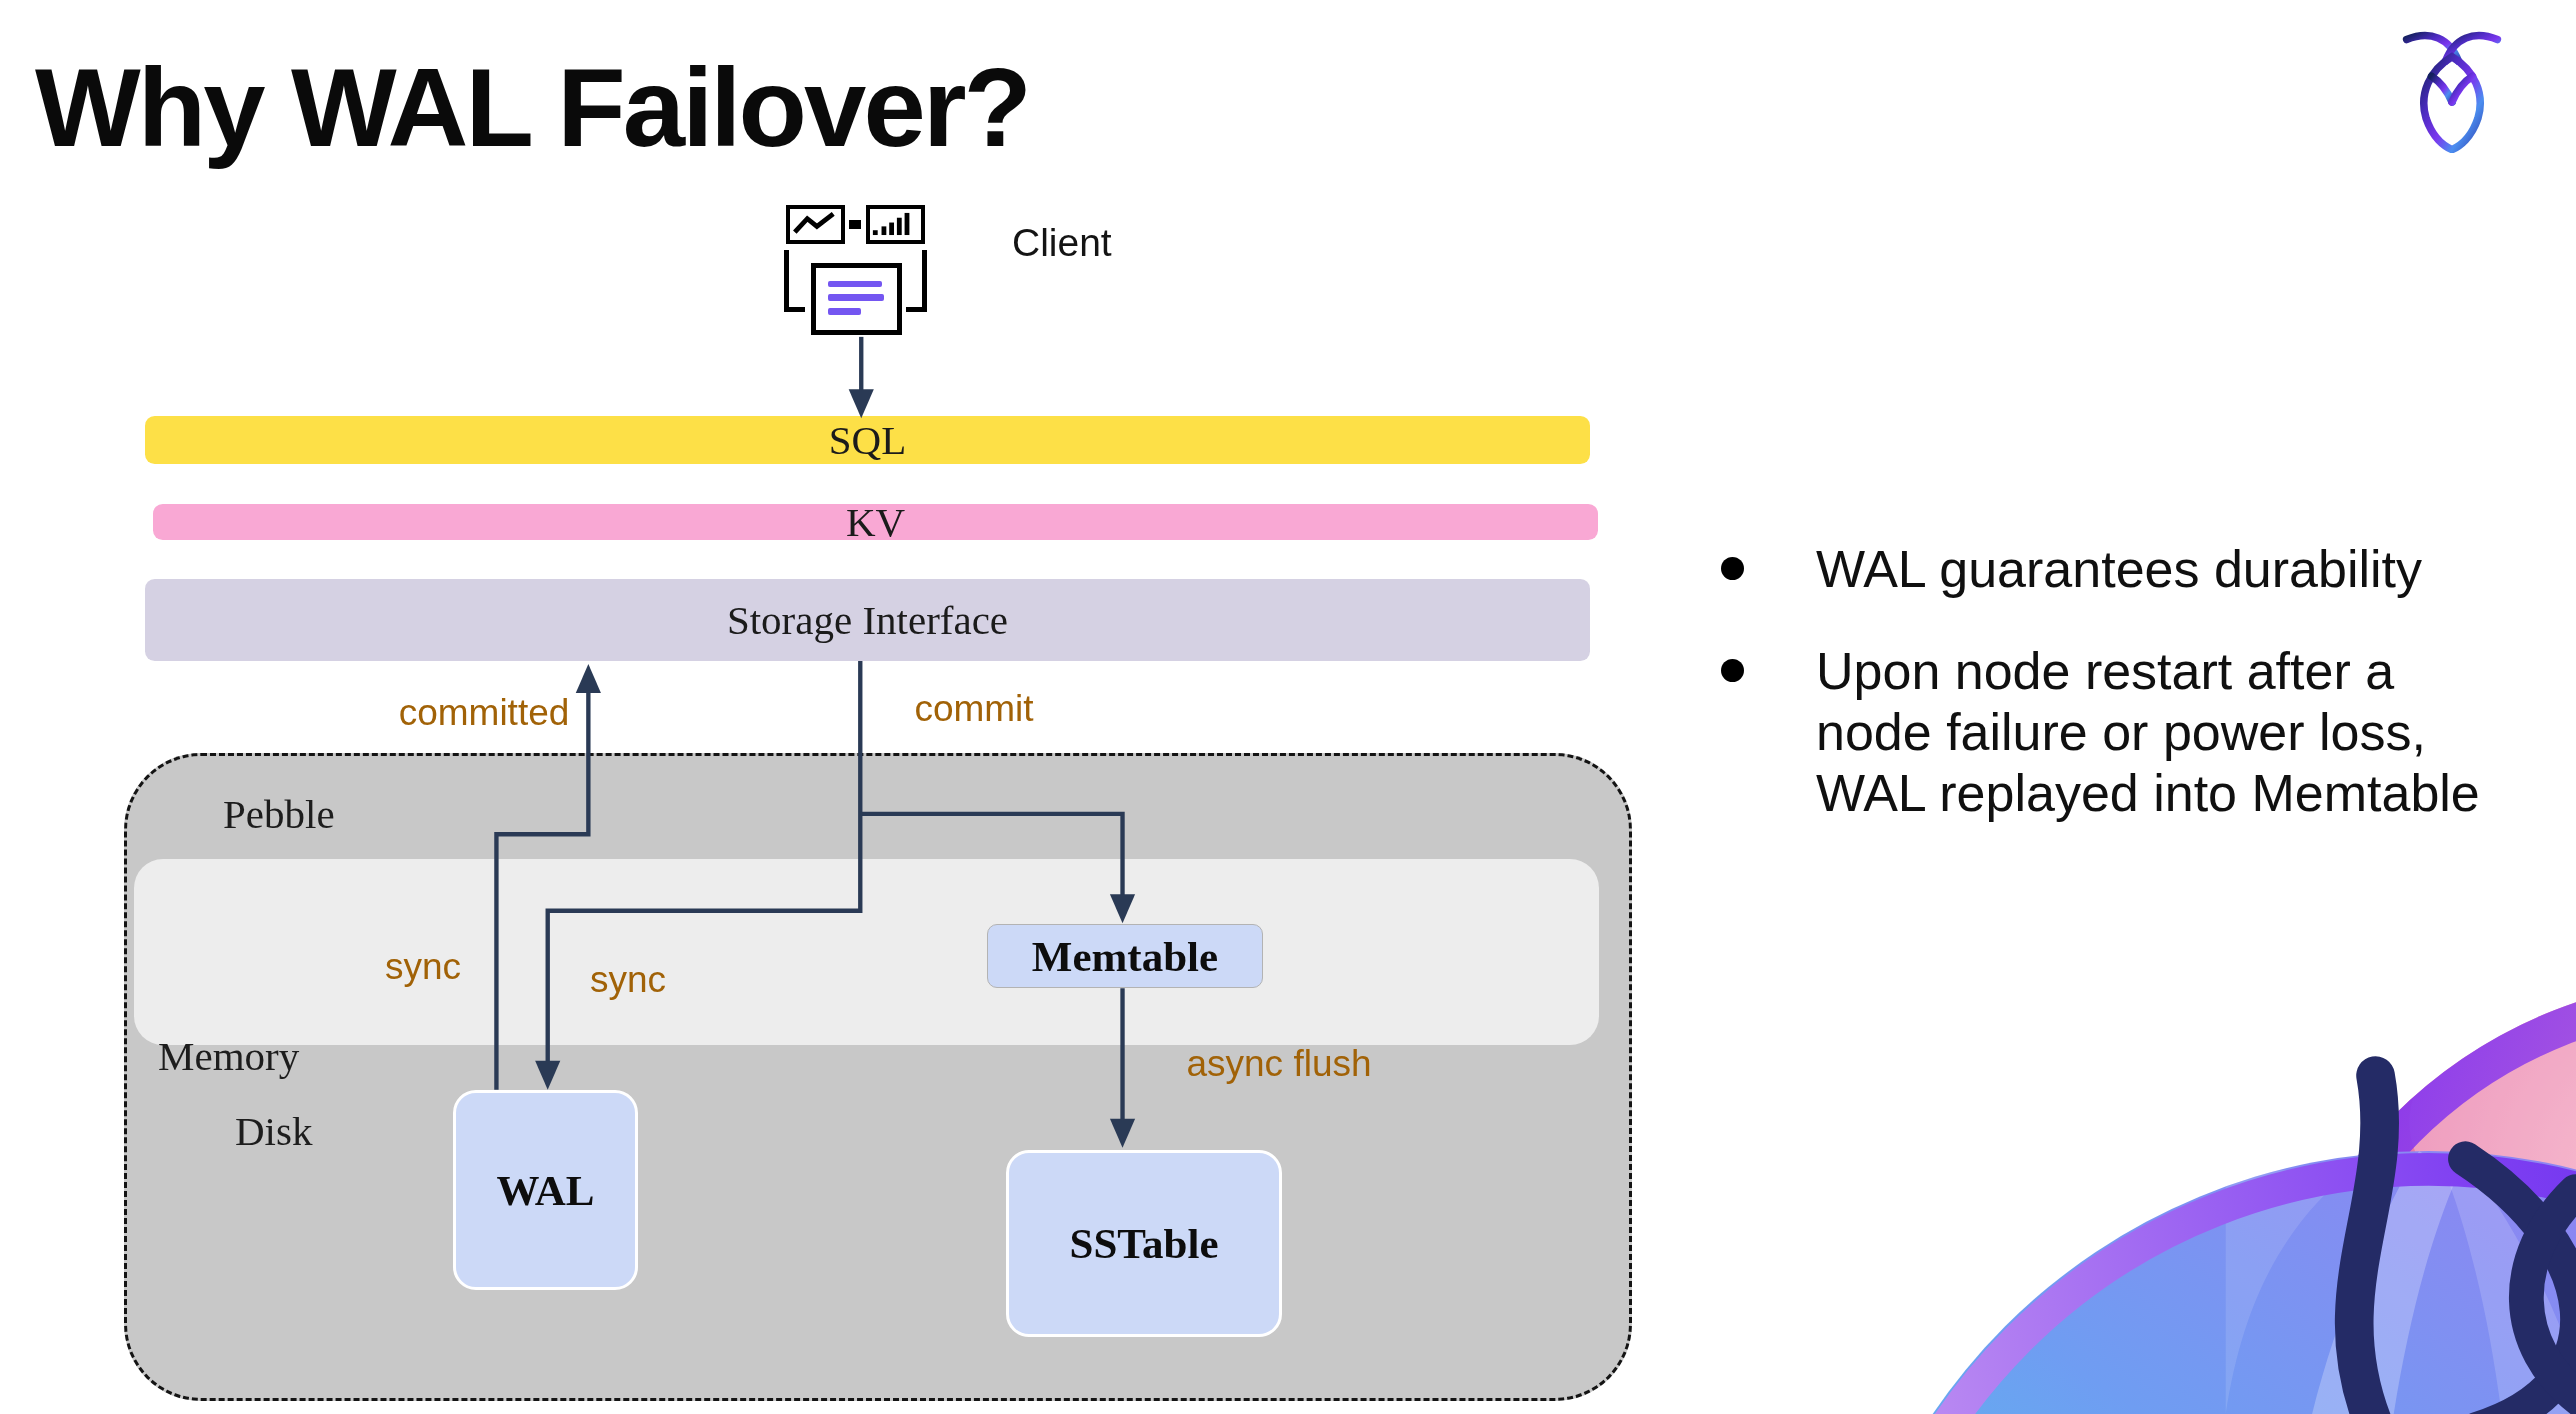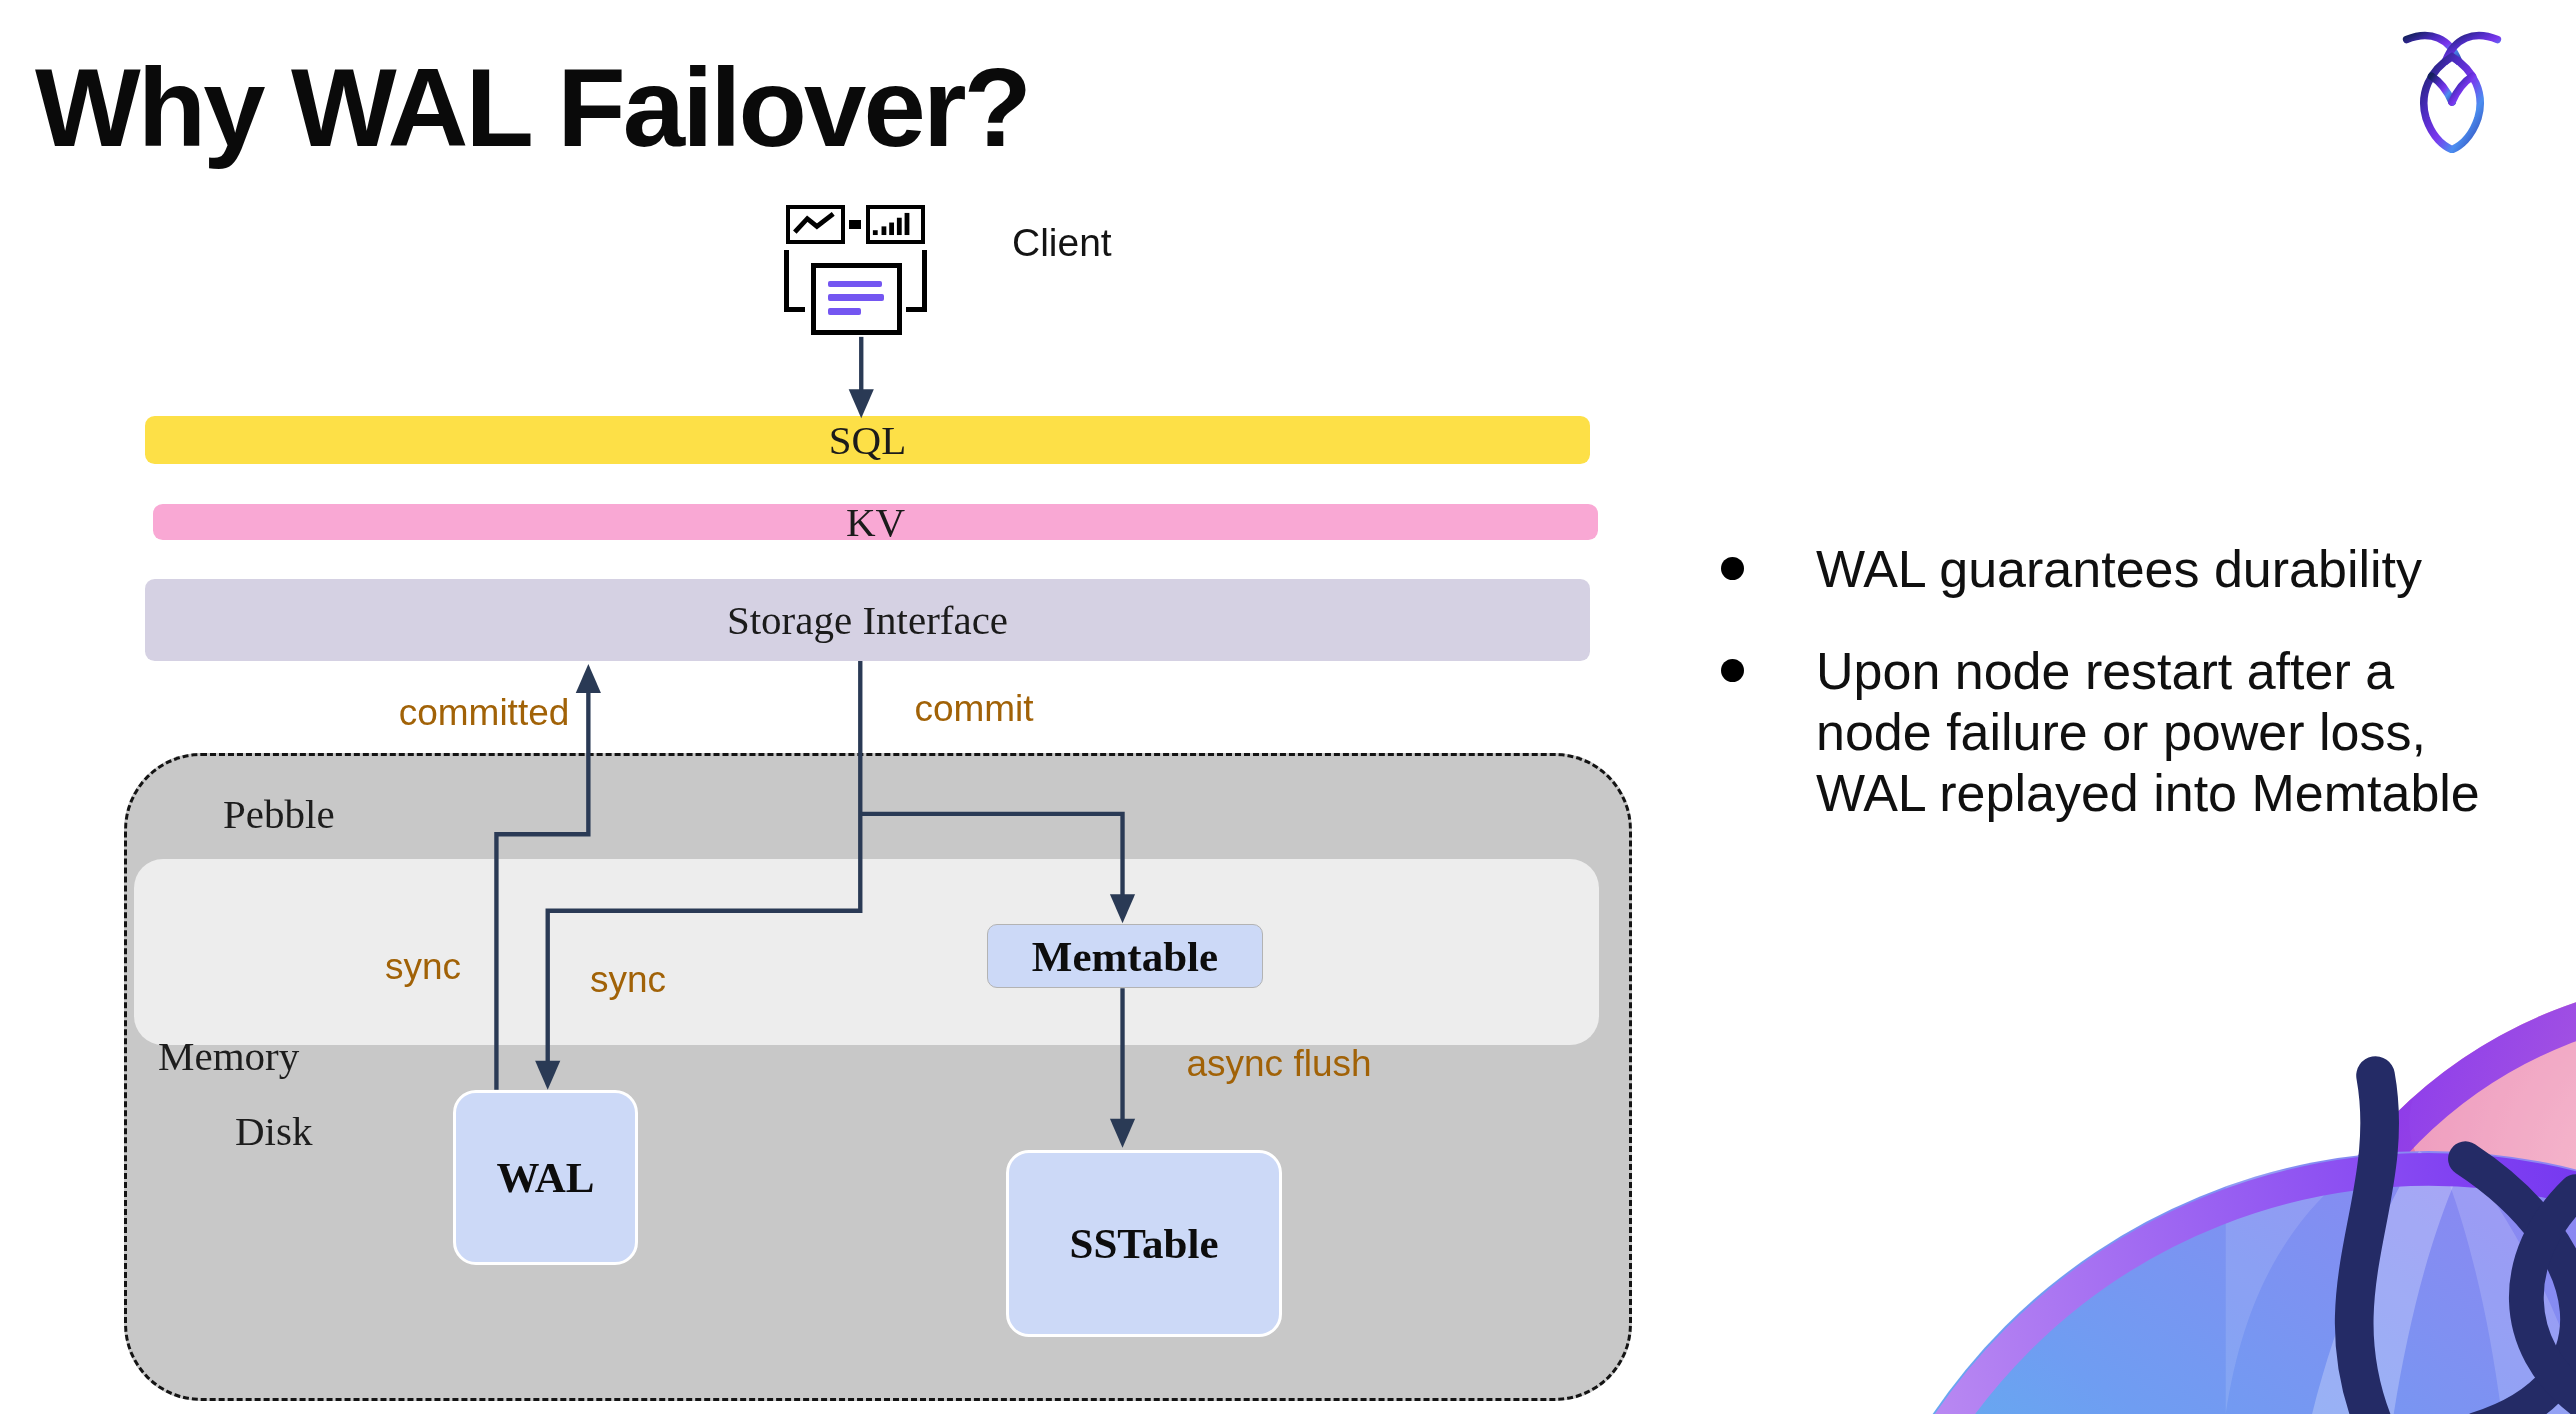--- a/index.html
+++ b/index.html
@@ -40,21 +40,21 @@
   .rlabel-pebble{left:223px;top:790px;}
   .rlabel-memory{left:158px;top:1032px;}
   .rlabel-disk{left:207px;top:1107px;margin-left:28px;}
 
   
   .arrows{position:absolute;left:0;top:0;width:2576px;height:1415px;pointer-events:none;}
 
   
   .node{position:absolute;background:#ccd9f7;display:flex;align-items:center;justify-content:center;
         font-family:"Liberation Serif",serif;font-weight:bold;font-size:43px;color:#0d0d0d;box-sizing:border-box;}
-  .node-wal{left:453px;top:1090px;width:185px;height:175px;border:3.9px solid #fff;border-radius:23px;}
+  .node-wal{left:453px;top:1090px;width:185px;height:200px;border:3.9px solid #fff;border-radius:23px;}
   .node-memtable{left:987px;top:924px;width:276px;height:64px;border:1.9px solid #b3b3b3;border-radius:10px;}
   .node-sstable{left:1006px;top:1150px;width:276px;height:187px;border:3.9px solid #fff;border-radius:23px;}
 
   
   .elabel{position:absolute;font-size:37px;color:#a16207;transform:translate(-50%,-50%);white-space:nowrap;}
   .el-committed{left:484px;top:713px;}
   .el-commit{left:974px;top:709px;}
   .el-sync-left{left:423px;top:967px;}
   .el-sync-right{left:628px;top:980px;}
   .el-async{left:1279px;top:1064px;}

